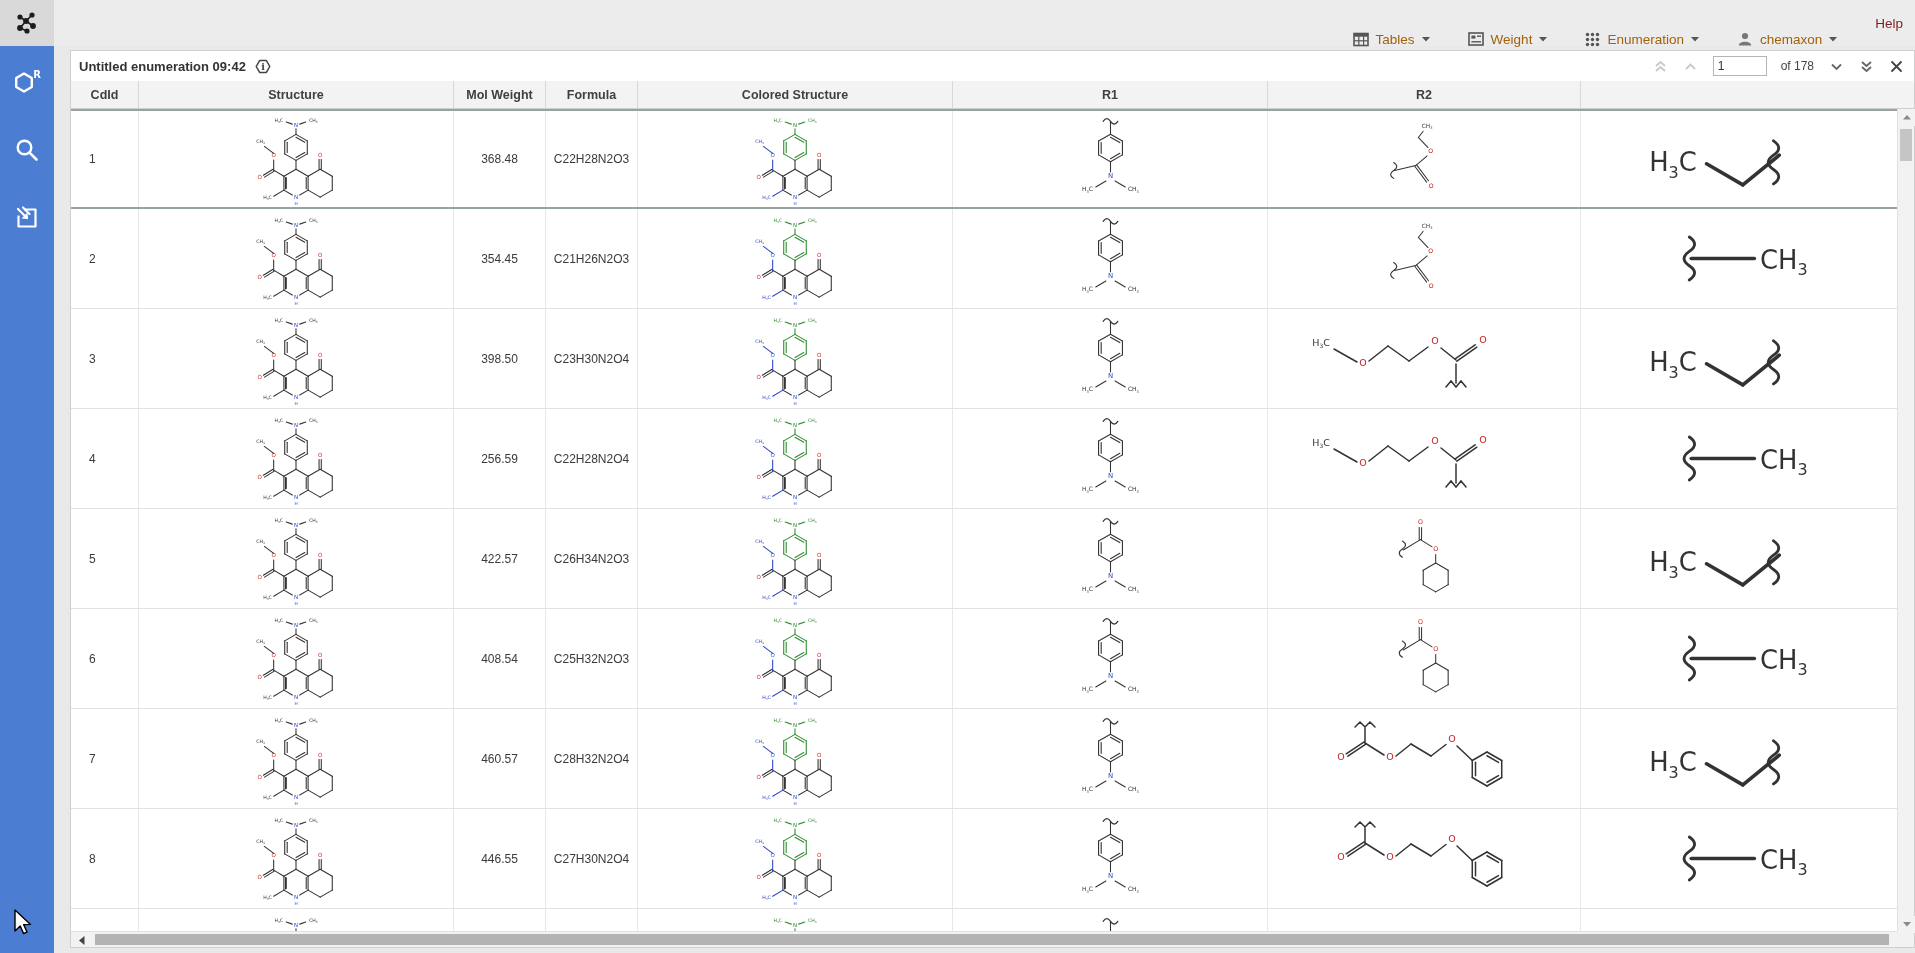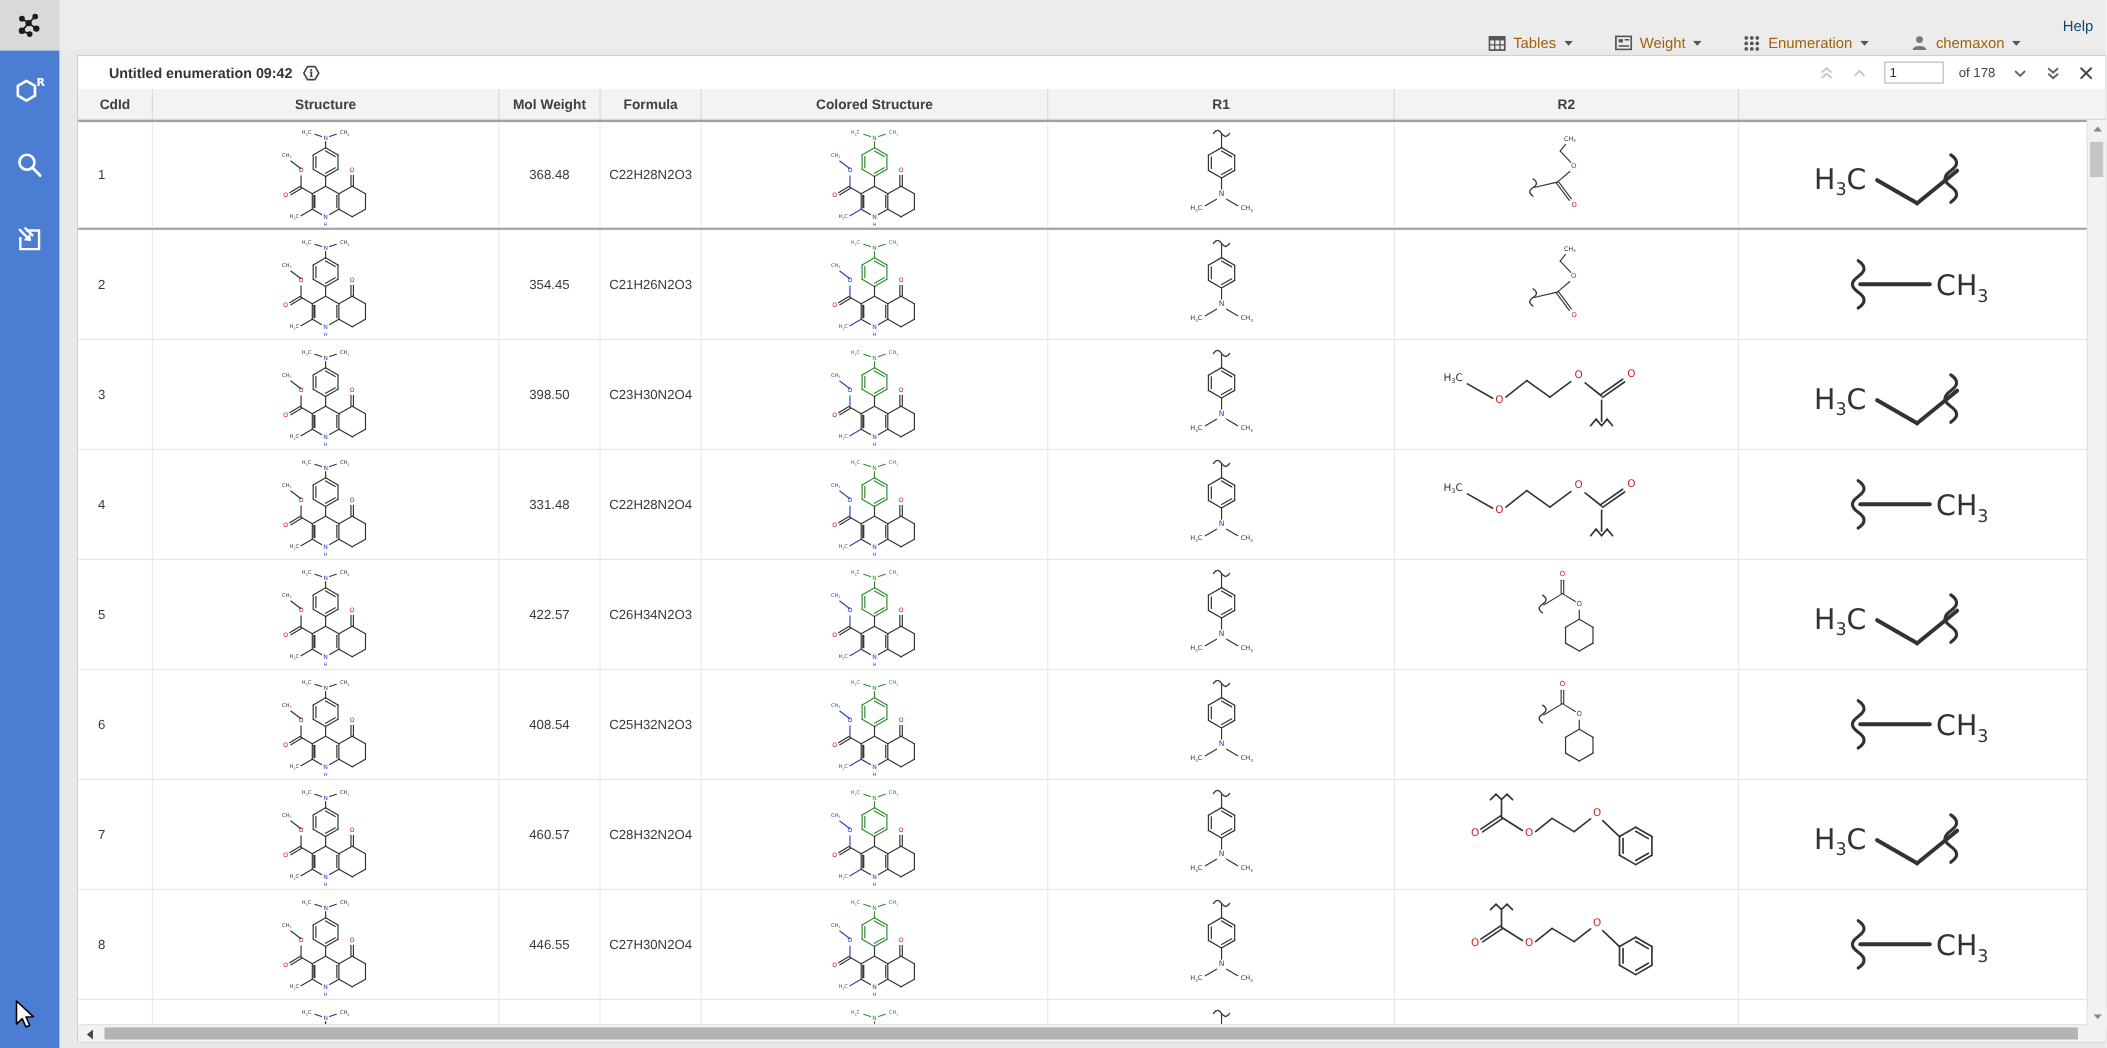--- a/index.html
+++ b/index.html
@@ -7,28 +7,28 @@
     width:1915px;height:953px;overflow:hidden;position:relative;
     background:#e9e9e9;font-family:"Liberation Sans",sans-serif;color:#3a3a3a;
     -webkit-font-smoothing:antialiased;
   }
   
   .topbar{position:absolute;left:0;top:0;width:1915px;height:46px;background:#ececec;}
   .logo-box{position:absolute;left:0;top:0;width:54px;height:46px;background:#d9d9d9;display:flex;align-items:center;justify-content:center;}
   .topmenu{position:absolute;right:12px;top:0;height:46px;display:flex;align-items:center;gap:38px;}
   .menu-item{display:flex;align-items:center;gap:7px;font-size:13.5px;color:#a16207;cursor:default;margin-top:32px;}
   .menu-item svg{display:block;}
-  .help-link{font-size:13.5px;color:#0c4a6e;}
+  .help-link{font-size:13.5px;color:#7f1d1d;}
   
   .sidebar{position:absolute;left:0;top:46px;width:54px;height:907px;background:#4b7dd2;display:flex;flex-direction:column;align-items:center;padding-top:20px;gap:36px;box-sizing:border-box;}
   .side-item{width:32px;height:32px;display:flex;align-items:center;justify-content:center;}
   
   .panel{position:absolute;left:70px;top:50px;width:1845px;height:898px;background:#ffffff;border:1px solid #cfcfcf;box-sizing:border-box;}
   .panel-header{position:absolute;left:0;top:0;width:100%;height:30px;display:flex;align-items:center;}
-  .panel-title{font-size:13px;font-weight:600;color:#333;margin-left:28px;}
+  .panel-title{font-size:13px;font-weight:600;color:#333;margin-left:8px;}
   .info-ico{margin-left:9px;display:flex;align-items:center;}
   .pager{position:absolute;right:10px;top:0;height:30px;display:flex;align-items:center;gap:14px;}
   .pager-input{width:44px;height:18px;border:1px solid #b5b5b5;font-size:12px;padding:0 4px;font-family:"Liberation Sans",sans-serif;color:#333;}
   .pager-of{font-size:12px;color:#444;}
   .nav-ico{display:flex;align-items:center;justify-content:center;width:16px;height:16px;}
   
   .tgrid{display:grid;grid-template-columns:68px 315px 92px 92px 315px 315px 313px 1fr;}
   .thead{position:absolute;left:0;top:30px;width:100%;height:28px;background:#f3f3f3;border-bottom:1px solid #cfcfcf;box-sizing:border-box;}
   .th{display:flex;align-items:center;justify-content:center;font-size:12.5px;font-weight:bold;color:#404040;border-right:1px solid #d8d8d8;box-sizing:border-box;}
   .tbody{position:absolute;left:0;top:58px;width:1828px;height:824px;overflow:hidden;background:#fff;}
@@ -700,21 +700,21 @@
             <line x1="76.63162553753955" y1="64.52031817602544" x2="66.13162553753955" y2="71.02031817602544" stroke="#333" stroke-width="1.15" stroke-linecap="round"></line>
             <text x="61" y="73" fill="#cc2020" font-size="6" text-anchor="middle" font-family="DejaVu Sans, sans-serif"><tspan>O</tspan></text>
             <line x1="76" y1="63.5" x2="76" y2="52.5" stroke="#333" stroke-width="1.15" stroke-linecap="round"></line>
             <text x="76" y="49" fill="#cc2020" font-size="6" text-anchor="middle" font-family="DejaVu Sans, sans-serif"><tspan>O</tspan></text>
             <line x1="76" y1="45.5" x2="66" y2="38" stroke="#333" stroke-width="1.15" stroke-linecap="round"></line>
             <text x="62" y="34" fill="#333" font-size="5" text-anchor="middle" font-family="DejaVu Sans, sans-serif"><tspan>CH</tspan><tspan dy="1.2" font-size="3.1">3</tspan></text>
             <line x1="87" y1="85" x2="76" y2="91.5" stroke="#333" stroke-width="1.15" stroke-linecap="round"></line>
             <text x="74" y="94" fill="#333" font-size="5" text-anchor="end" font-family="DejaVu Sans, sans-serif"><tspan>H</tspan><tspan dy="1.2" font-size="3.1">3</tspan><tspan dy="-1.2">C</tspan></text>
           </svg>
         </div>
-        <div class="td">331.48</div>
+        <div class="td">256.59</div>
         <div class="td">C22H28N2O4</div>
         <div class="td">
           <svg viewBox="0 0 200 103" width="186" height="96">
             <text x="86" y="12" fill="#2e8b2e" font-size="5" text-anchor="end" font-family="DejaVu Sans, sans-serif"><tspan>H</tspan><tspan dy="1.2" font-size="3.1">3</tspan><tspan dy="-1.2">C</tspan></text>
             <text x="100" y="17" fill="#2e8b2e" font-size="5.8" text-anchor="middle" font-family="DejaVu Sans, sans-serif"><tspan>N</tspan></text>
             <text x="114" y="12" fill="#2e8b2e" font-size="5" text-anchor="start" font-family="DejaVu Sans, sans-serif"><tspan>CH</tspan><tspan dy="1.2" font-size="3.1">3</tspan></text>
             <line x1="96" y1="14" x2="89.5" y2="11.8" stroke="#2e8b2e" stroke-width="1.15" stroke-linecap="round"></line>
             <line x1="104" y1="14" x2="110.5" y2="11.8" stroke="#2e8b2e" stroke-width="1.15" stroke-linecap="round"></line>
             <line x1="100" y1="19" x2="100" y2="25" stroke="#2e8b2e" stroke-width="1.15" stroke-linecap="round"></line>
             <line x1="100" y1="25" x2="112.124" y2="32" stroke="#2e8b2e" stroke-width="1.15" stroke-linecap="round"></line>

